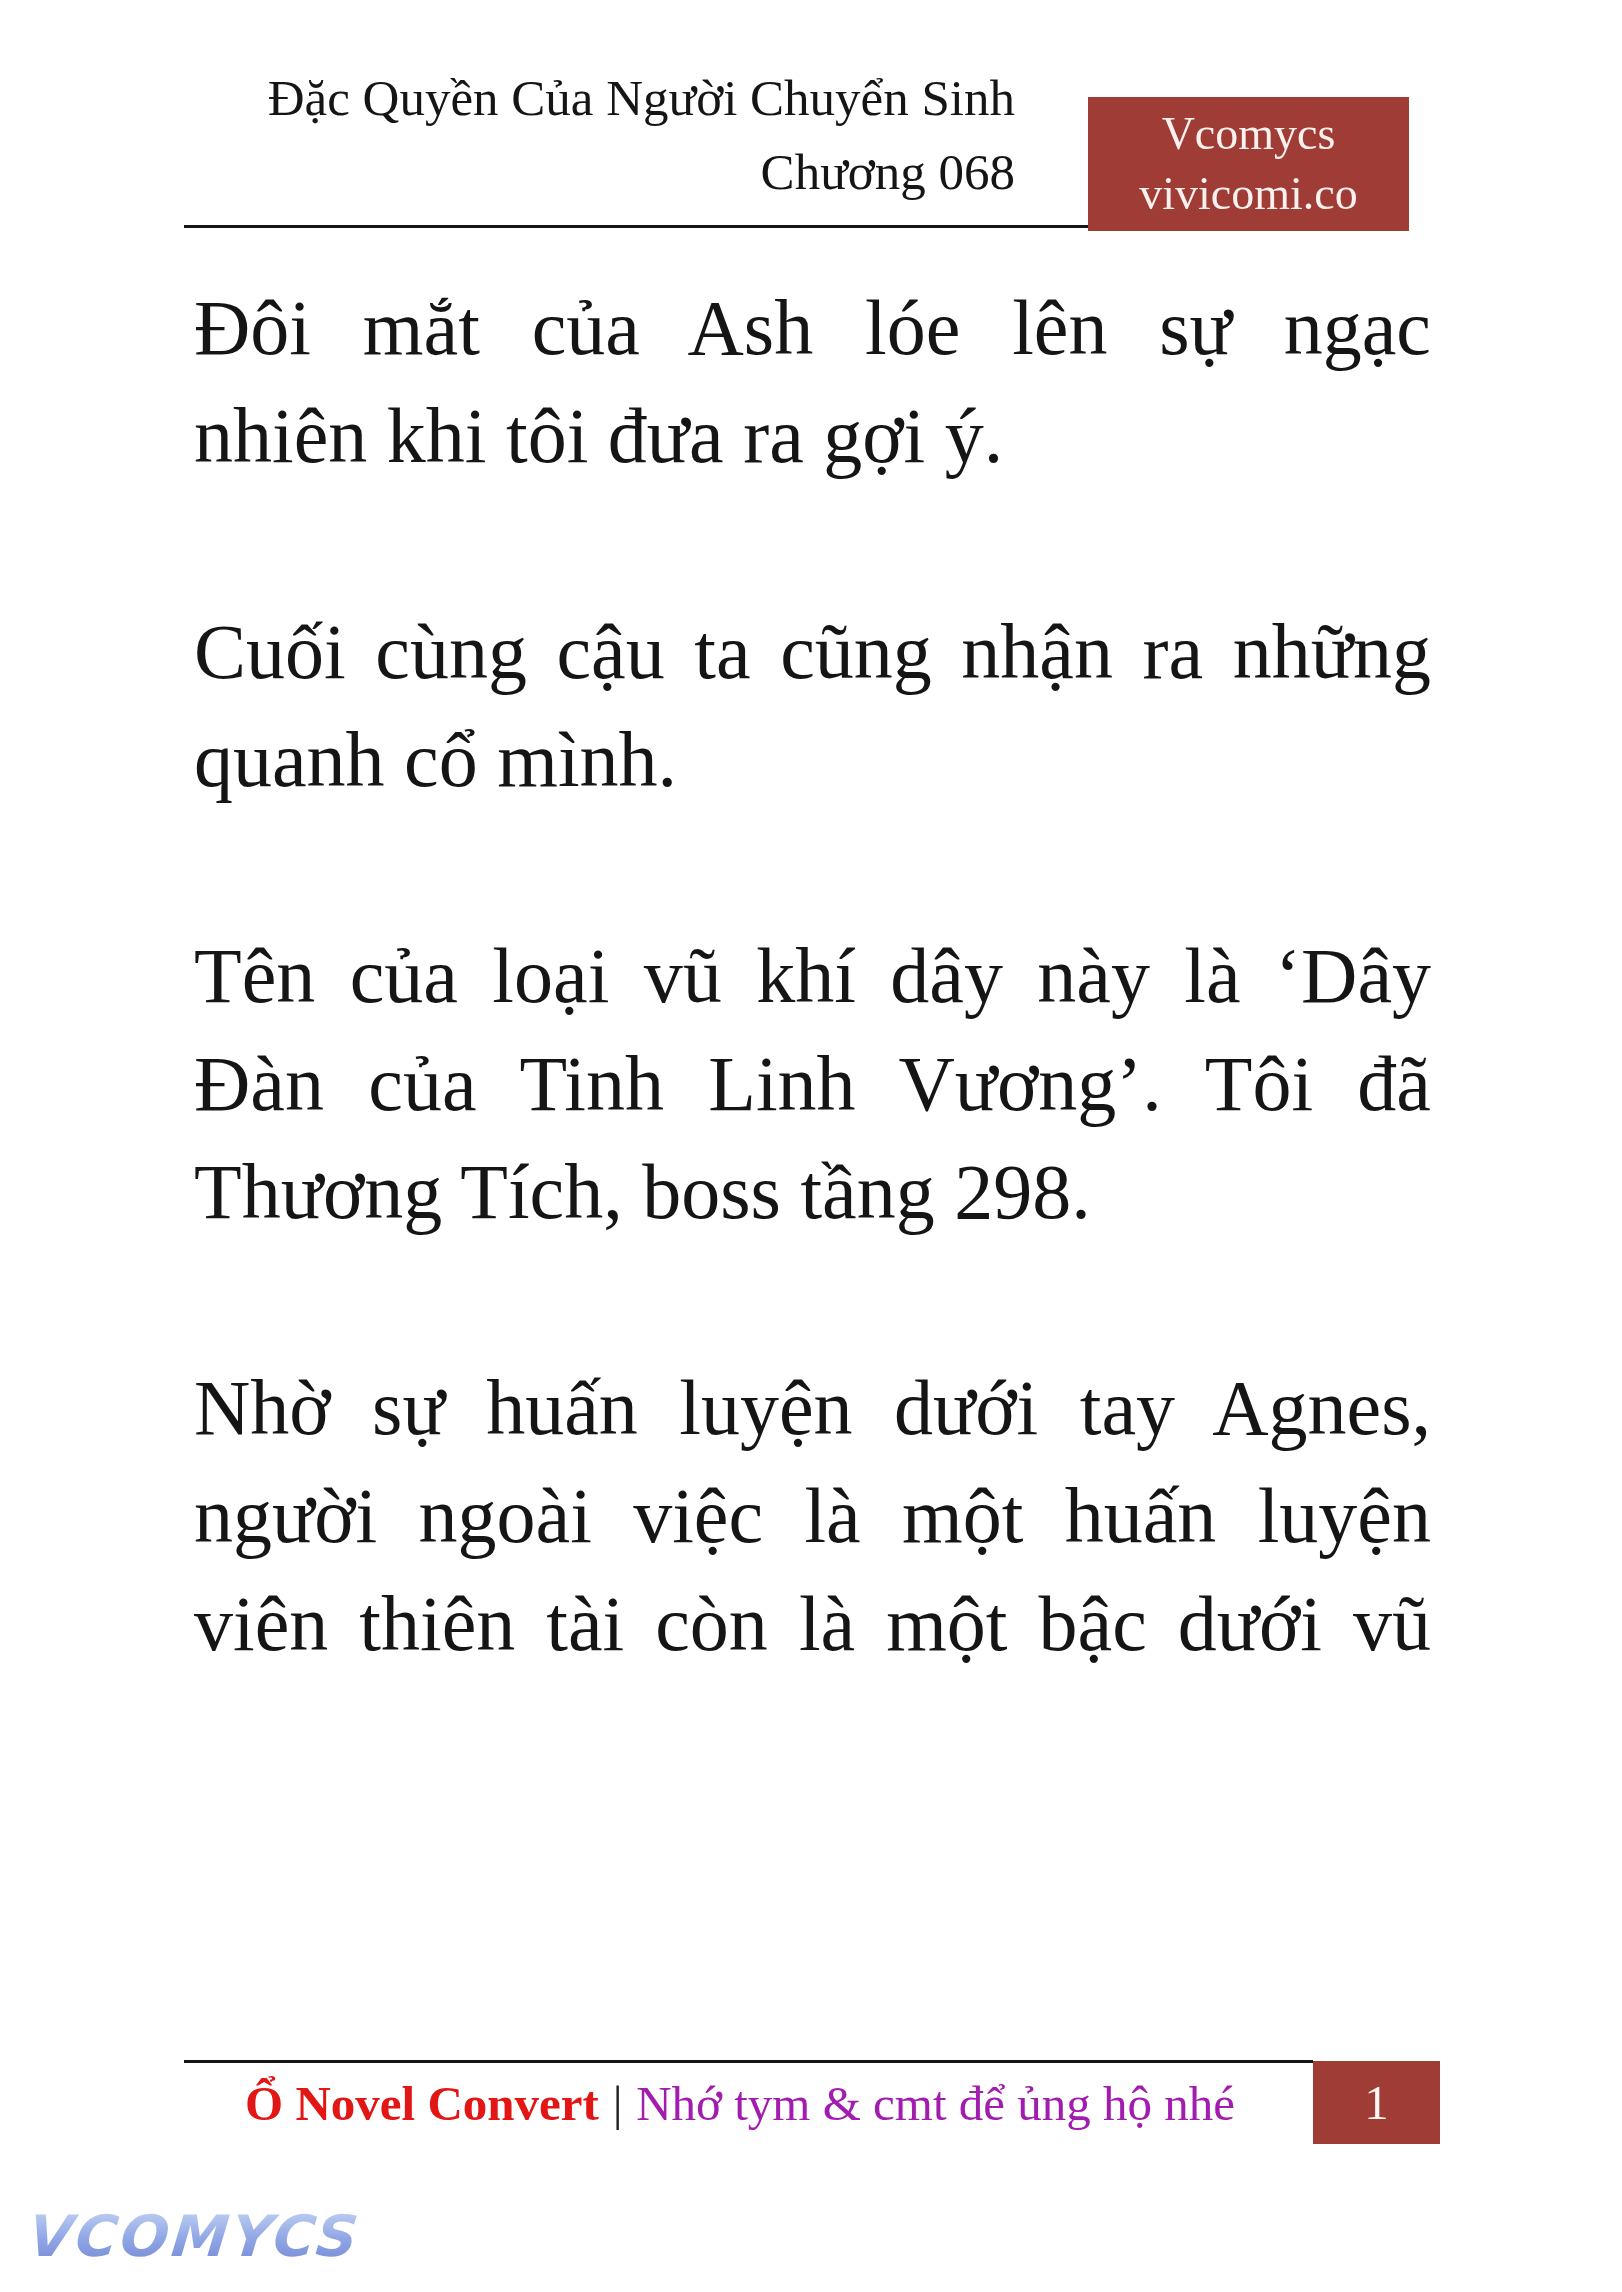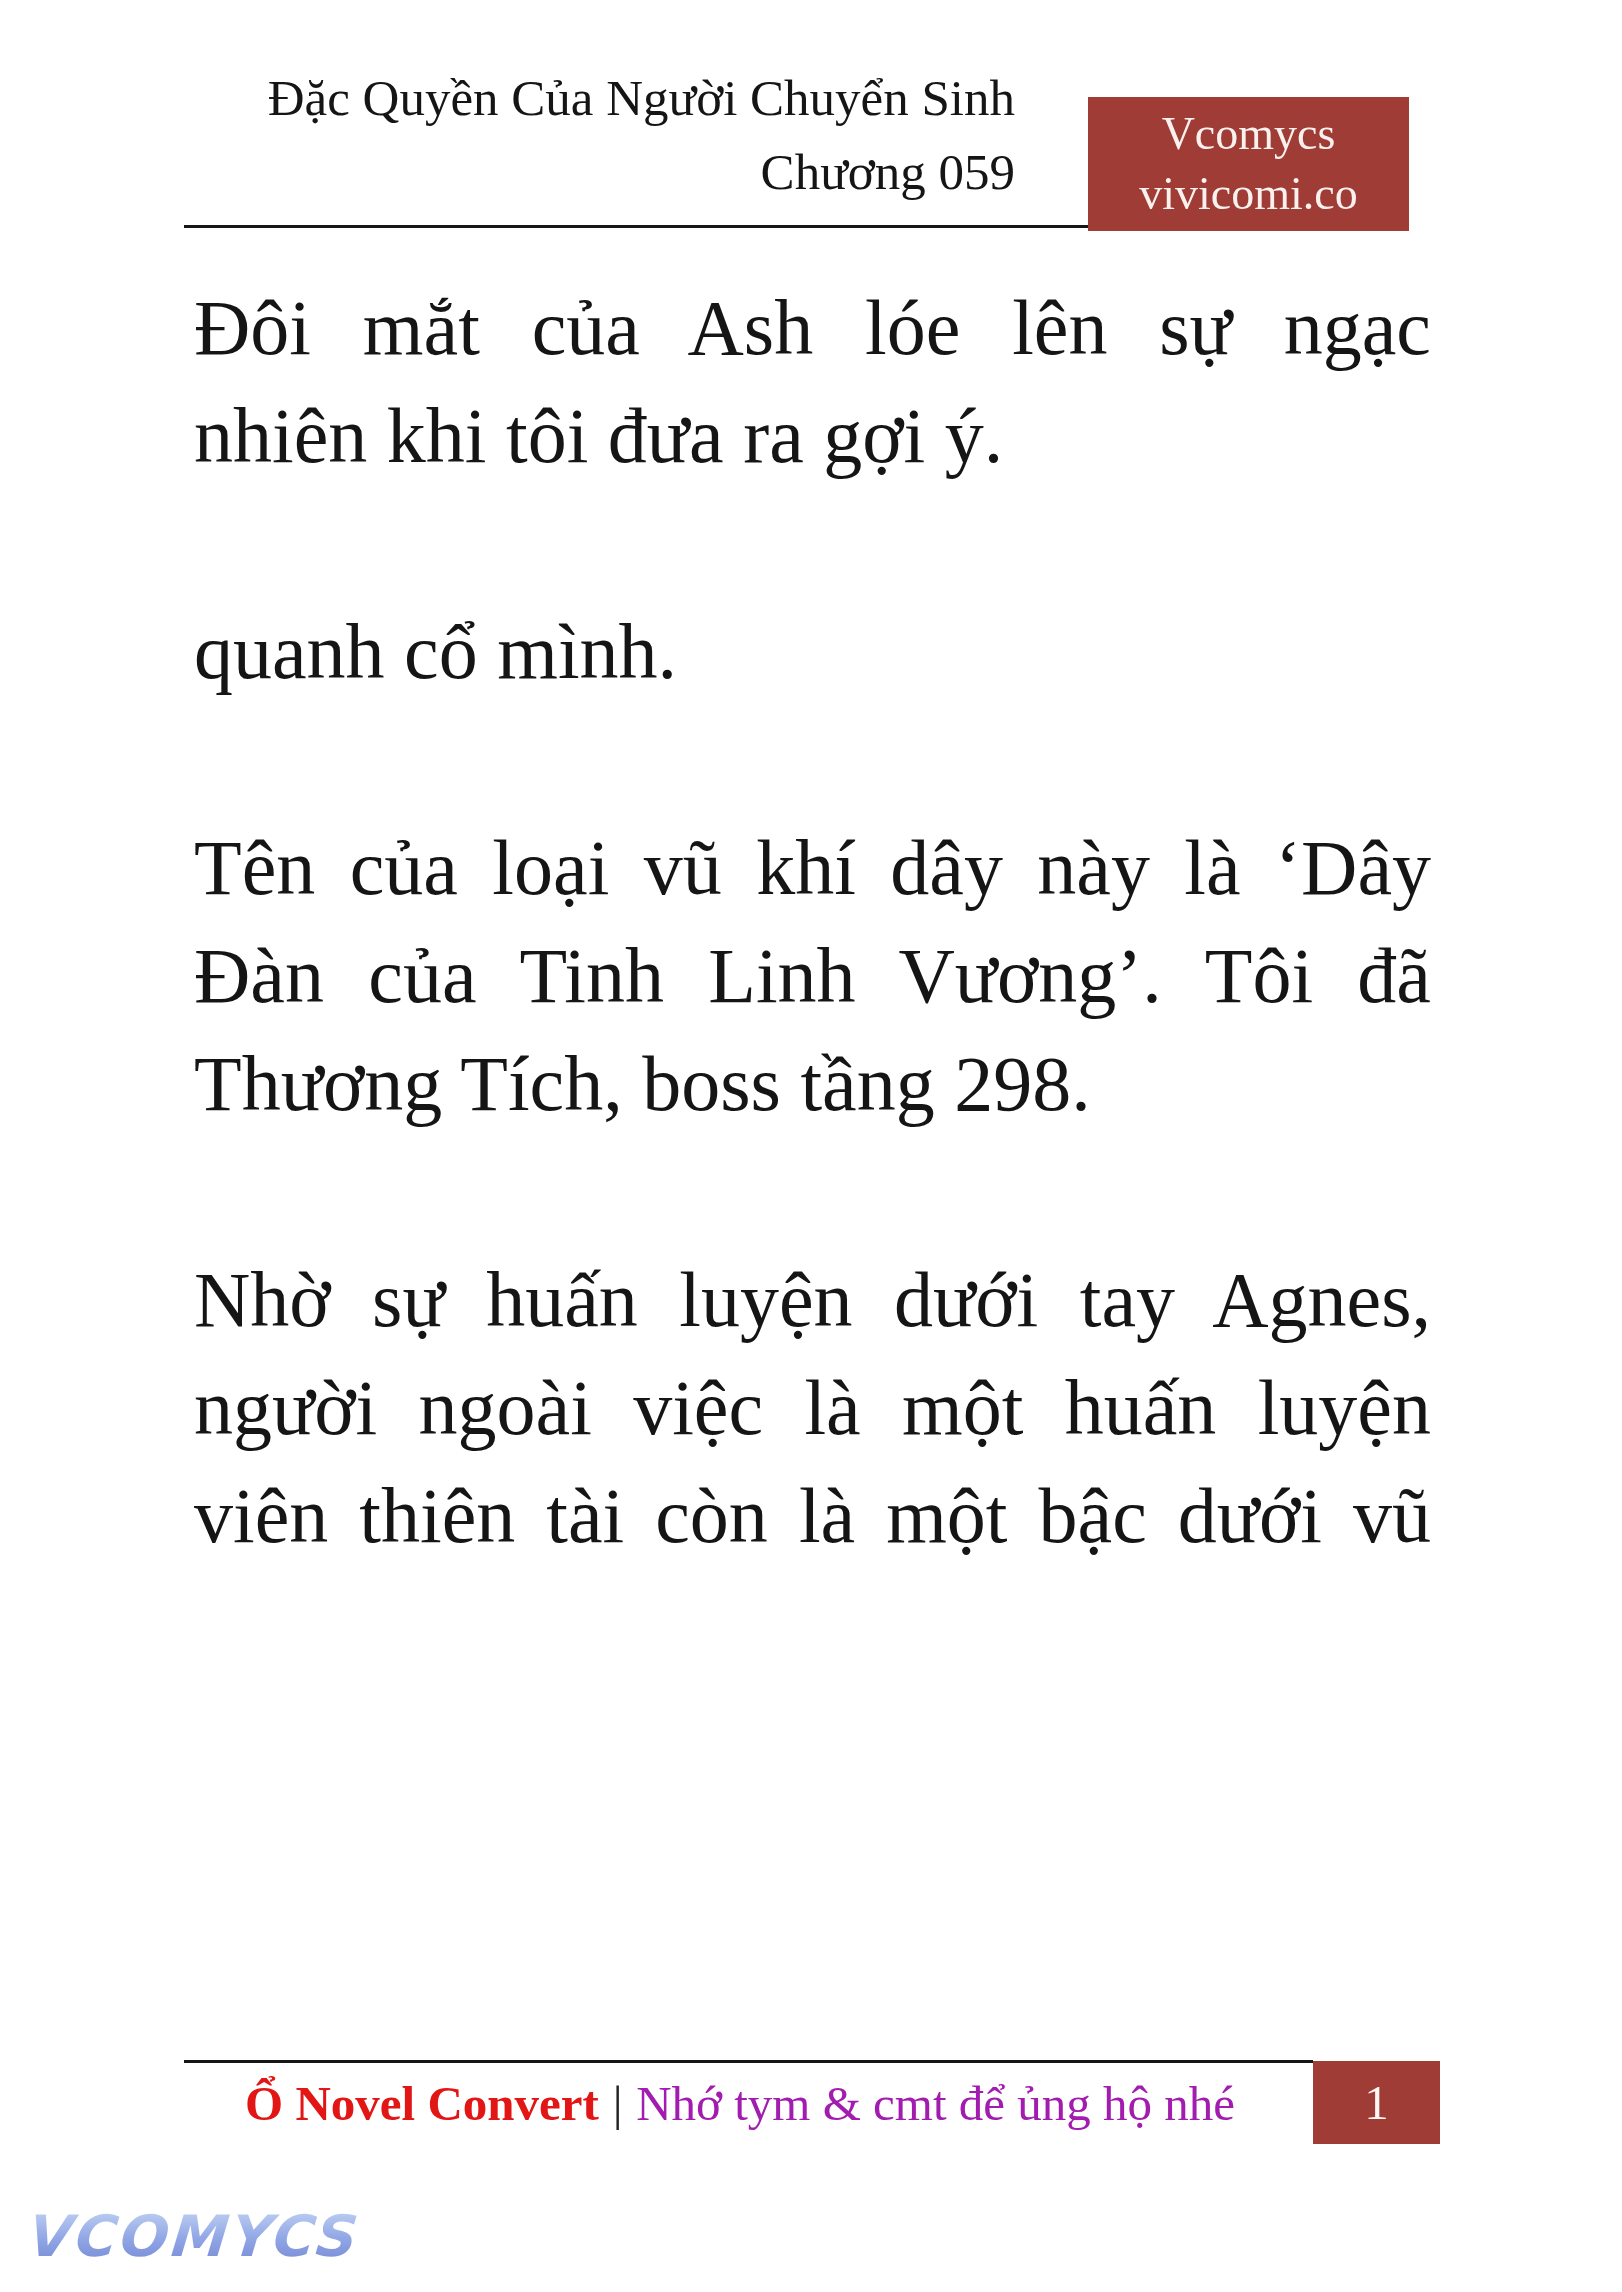--- a/index.html
+++ b/index.html
@@ -133,36 +133,37 @@
     }
   }
 </style>
 </head>
 <body>
 
 <div class="page">
 
   <div class="header-text">
     <div>Đặc Quyền Của Người Chuyển Sinh</div>
-    <div>Chương 059</div>
+    <div>Chương 068</div>
   </div>
 
   <div class="badge">
     <div>Vcomycs</div>
     <div>vivicomi.co</div>
   </div>
 
   <div class="header-rule"></div>
 
   <div class="body">
       <div class="paragraph">
         <div class="pline">Đôi mắt của Ash lóe lên sự ngạc</div>
         <div class="pline last">nhiên khi tôi đưa ra gợi ý.</div>
       </div>
       <div class="paragraph">
+        <div class="pline">Cuối cùng cậu ta cũng nhận ra những</div>
         <div class="pline last">quanh cổ mình.</div>
       </div>
       <div class="paragraph">
         <div class="pline">Tên của loại vũ khí dây này là ‘Dây</div>
         <div class="pline">Đàn của Tinh Linh Vương’. Tôi đã</div>
         <div class="pline last">Thương Tích, boss tầng 298.</div>
       </div>
       <div class="paragraph">
         <div class="pline">Nhờ sự huấn luyện dưới tay Agnes,</div>
         <div class="pline">người ngoài việc là một huấn luyện</div>

